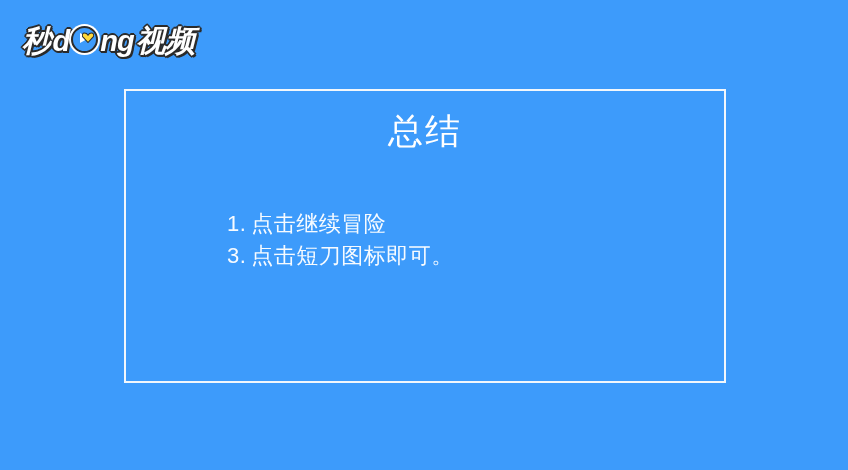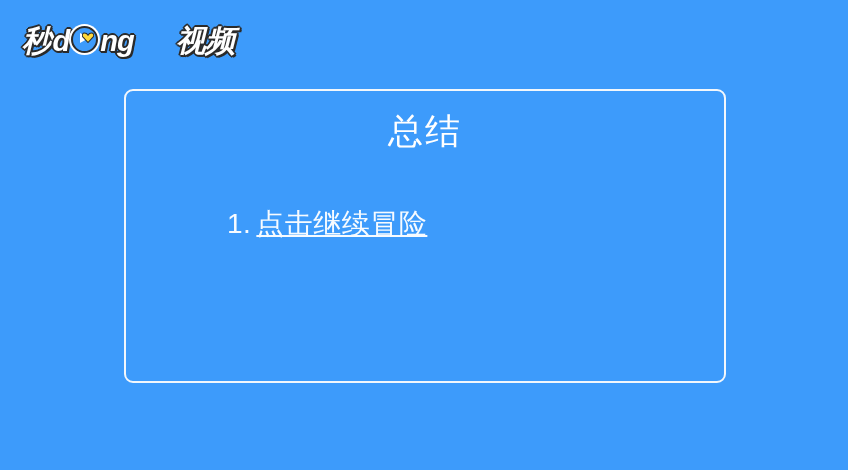--- a/index.html
+++ b/index.html
@@ -46,21 +46,21 @@
        2px 0 0 #2b2b2b, -2px 0 0 #2b2b2b, 0 2px 0 #2b2b2b, 0 -2px 0 #2b2b2b,
        1px 1px 0 #2b2b2b, -1px -1px 0 #2b2b2b, 1px -1px 0 #2b2b2b, -1px 1px 0 #2b2b2b,
        2px 2px 0 #2b2b2b;
   }
   .logo-cn-left { font-size: 30px; }
   .logo-latin {
     font-size: 29px;
     letter-spacing: -1px;
     margin: 0 1px;
   }
-  .logo-cn-right { font-size: 30px; margin-left: 1px; padding-left: 40px; }
+  .logo-cn-right { font-size: 30px; margin-left: 1px; }
 
   
   .logo-o {
     position: relative;
     display: inline-block;
     width: 23px;
     height: 23px;
     border-radius: 50%;
     background: #3d9bfb;
     border: 2.5px solid #2b2b2b;
@@ -89,21 +89,21 @@
   }
 
   
   #card {
     position: absolute;
     left: 124px;
     top: 89px;
     width: 602px;
     height: 294px;
     border: 2px solid #f2f7fc;
-    border-radius: 9px;
+    border-radius: 0;
     box-sizing: border-box;
   }
   #card-title {
     position: absolute;
     left: 0;
     right: 0;
     top: 21px;
     text-align: center;
     color: #ffffff;
     font-size: 35px;
@@ -114,26 +114,25 @@
   #card-list {
     position: absolute;
     left: 101px;
     top: 117px;
     margin: 0;
     padding: 0;
     list-style: none;
   }
   #card-list li {
     color: #f7fbff;
-    font-size: 28px;
+    font-size: 22px;
     line-height: 32px;
     letter-spacing: 0.5px;
     white-space: nowrap;
     font-family: "DejaVu Sans", "Liberation Sans", sans-serif;
-    text-decoration: underline;
   }
   .li-num {
     display: inline-block;
     font-family: "Liberation Sans", sans-serif;
     margin-right: 5px;
   }
 </style>
 </head>
 <body>
 
@@ -153,16 +152,19 @@
       </span>
     </div>
   </div>
 
   <div id="card">
     <div id="card-title">总结</div>
     <ul id="card-list">
       <li>
         <span class="li-num">1.</span><span>点击继续冒险</span>
       </li>
+      <li>
+        <span class="li-num">3.</span><span>点击短刀图标即可。</span>
+      </li>
     </ul>
   </div>
 
 </div>
 
 </body></html>

